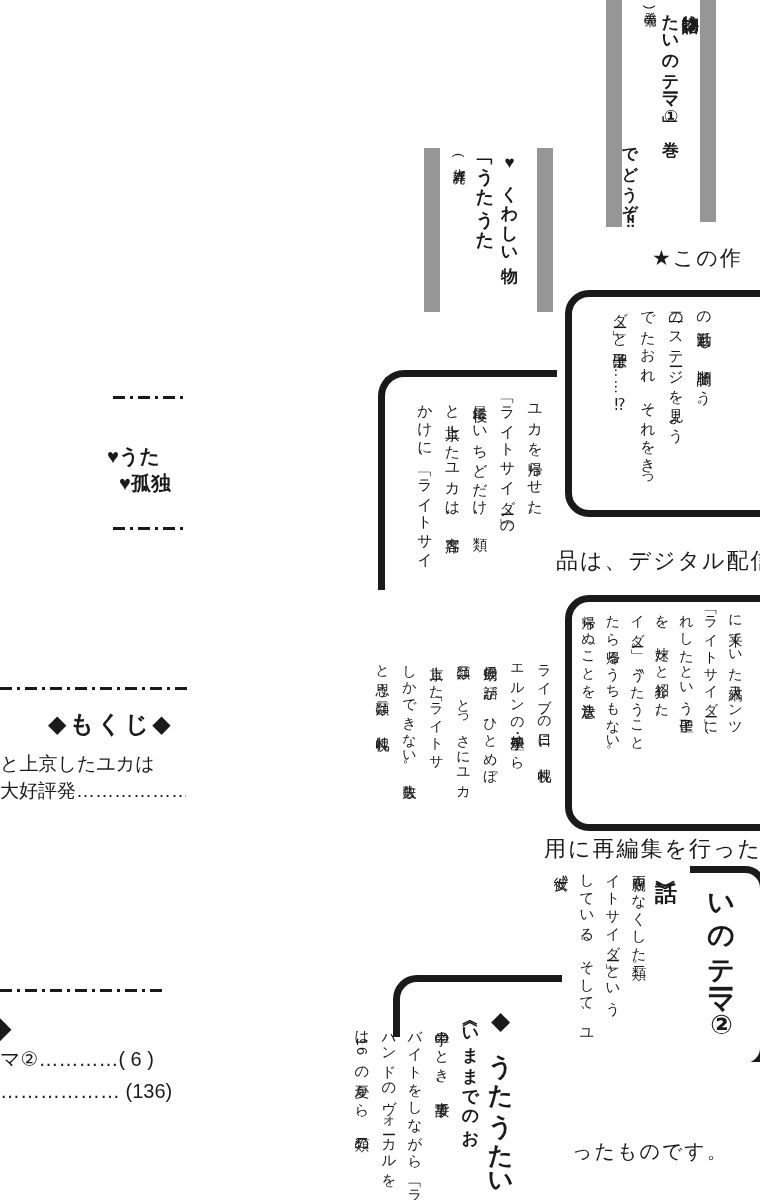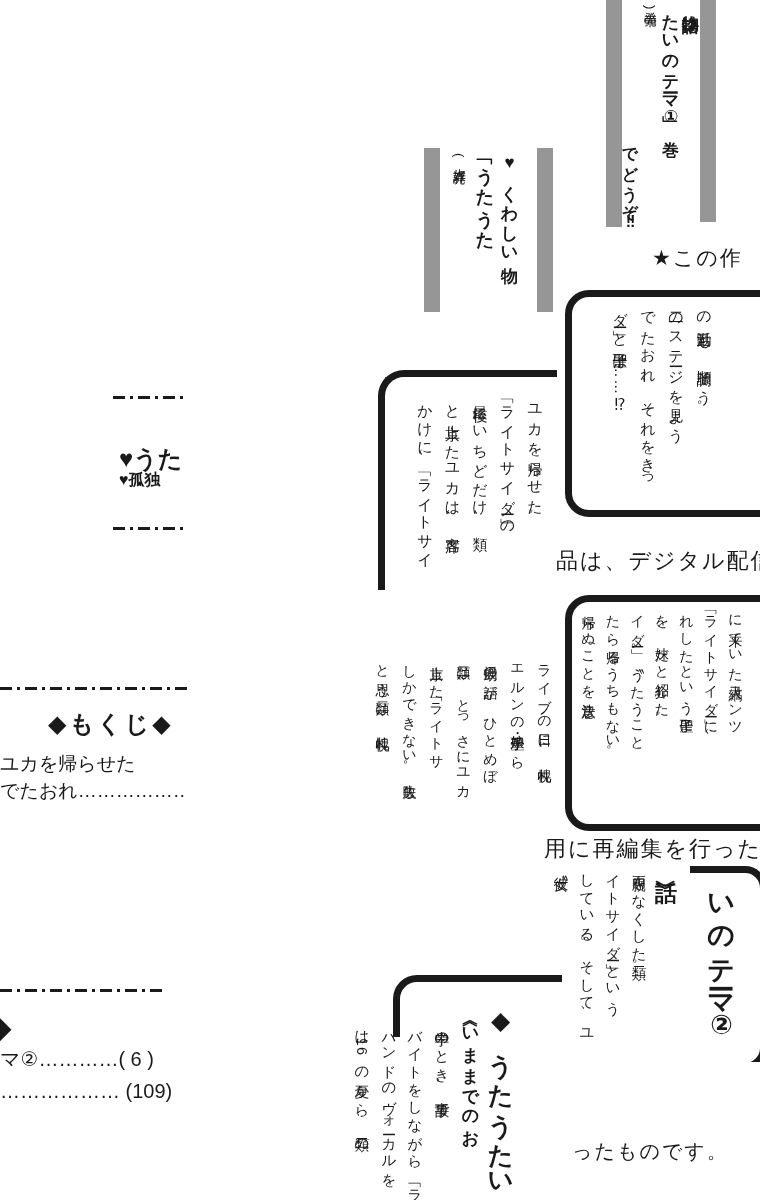--- a/index.html
+++ b/index.html
@@ -83,22 +83,22 @@
   .bb{position:absolute;writing-mode:vertical-rl;white-space:nowrap;letter-spacing:1.2px;}
   #bb-head{left:486px;top:1006px;font-size:25px;font-weight:700;line-height:30px;}
   #bb-sub{left:459px;top:1014px;font-size:17px;font-weight:700;line-height:22px;}
   #bb-c1{left:432px;top:1020px;font-size:14.5px;line-height:20px;}
   #bb-c2{left:405px;top:1020px;font-size:14.5px;line-height:20px;}
   #bb-c3{left:379px;top:1020px;font-size:14.5px;line-height:20px;}
   #bb-c4{left:352px;top:1020px;font-size:14.5px;line-height:20px;}
 
   
   #dash-1{left:113px;top:396px;width:72px;}
-  #heart-1{left:119px;top:443px;font-size:24px;font-weight:700;white-space:nowrap;}
-  #heart-2{left:119px;top:470px;font-size:16px;font-weight:700;white-space:nowrap;}
+  #heart-1{left:107px;top:443px;font-size:20px;font-weight:700;white-space:nowrap;font-family:Liberation Mono, monospace;}
+  #heart-2{left:119px;top:470px;font-size:20px;font-weight:700;white-space:nowrap;}
   #dash-2{left:113px;top:527px;width:72px;}
 
   #dash-3{left:0;top:687px;width:190px;}
   #mokuji{left:48px;top:708px;font-size:24px;font-weight:700;letter-spacing:3px;white-space:nowrap;}
   #cline-1{left:0;top:751px;font-size:19px;width:162px;overflow:hidden;white-space:nowrap;}
   #cline-2{left:0;top:778px;font-size:19px;width:186px;overflow:hidden;white-space:nowrap;}
 
   #dash-4{left:0;top:989px;width:166px;}
   #diamond-1{left:-13px;top:1010px;font-size:32px;line-height:34px;}
   #cline-3{left:0;top:1046px;font-size:20px;white-space:nowrap;}
@@ -198,19 +198,19 @@
 <div id="bb-c3" class="bb">バンドのヴォーカルを</div>
 <div id="bb-c4" class="bb">は16の夏から、類二の</div>
 
 <div id="dash-1" class="dash"></div>
 <div id="heart-1" class="abs">♥うた</div>
 <div id="heart-2" class="abs">♥孤独</div>
 <div id="dash-2" class="dash"></div>
 
 <div id="dash-3" class="dash"></div>
 <div id="mokuji" class="abs">◆もくじ◆</div>
-<div id="cline-1" class="abs">ユカを帰らせた</div>
-<div id="cline-2" class="abs">でたおれ………………</div>
+<div id="cline-1" class="abs">と上京したユカは</div>
+<div id="cline-2" class="abs">大好評発………………</div>
 
 <div id="dash-4" class="dash"></div>
 <div id="diamond-1" class="abs">◆</div>
 <div id="cline-3" class="abs">マ②…………( 6 )</div>
-<div id="cline-4" class="abs">……………… (109)</div>
+<div id="cline-4" class="abs">……………… (136)</div>
 
 </body></html>

